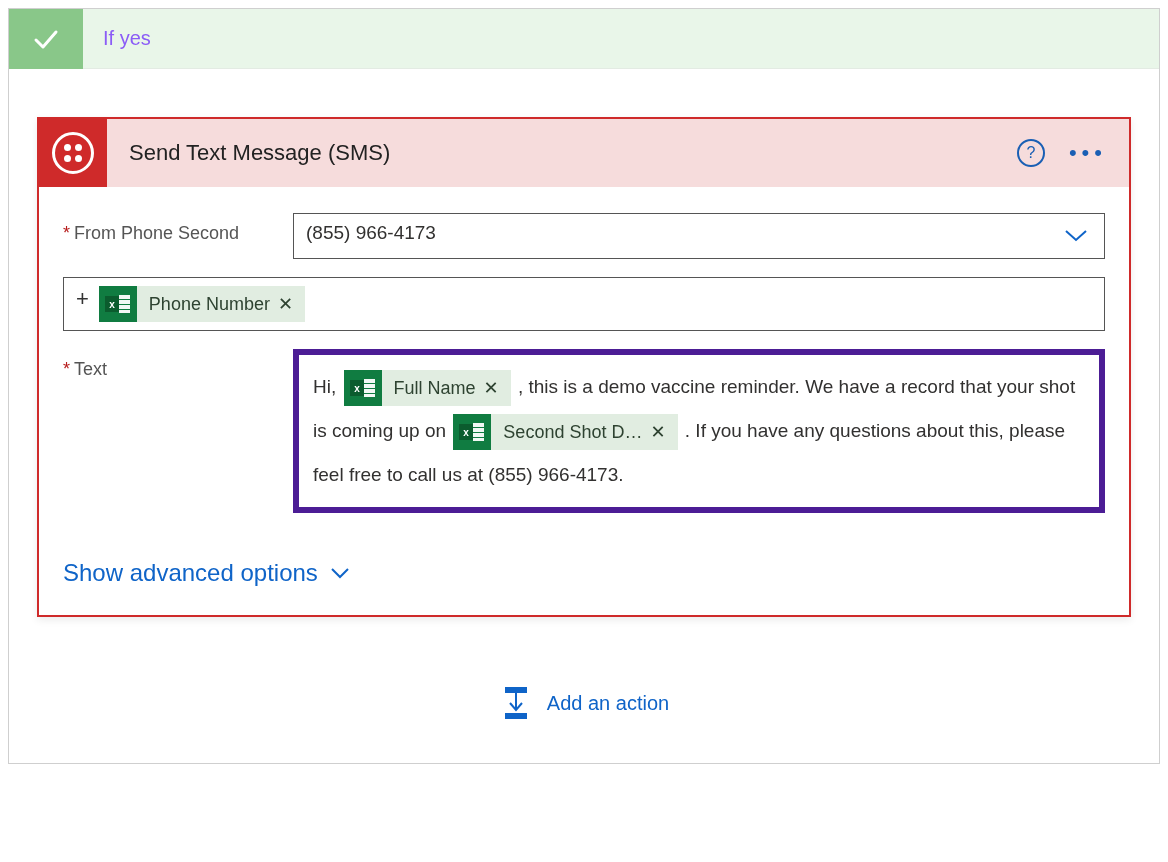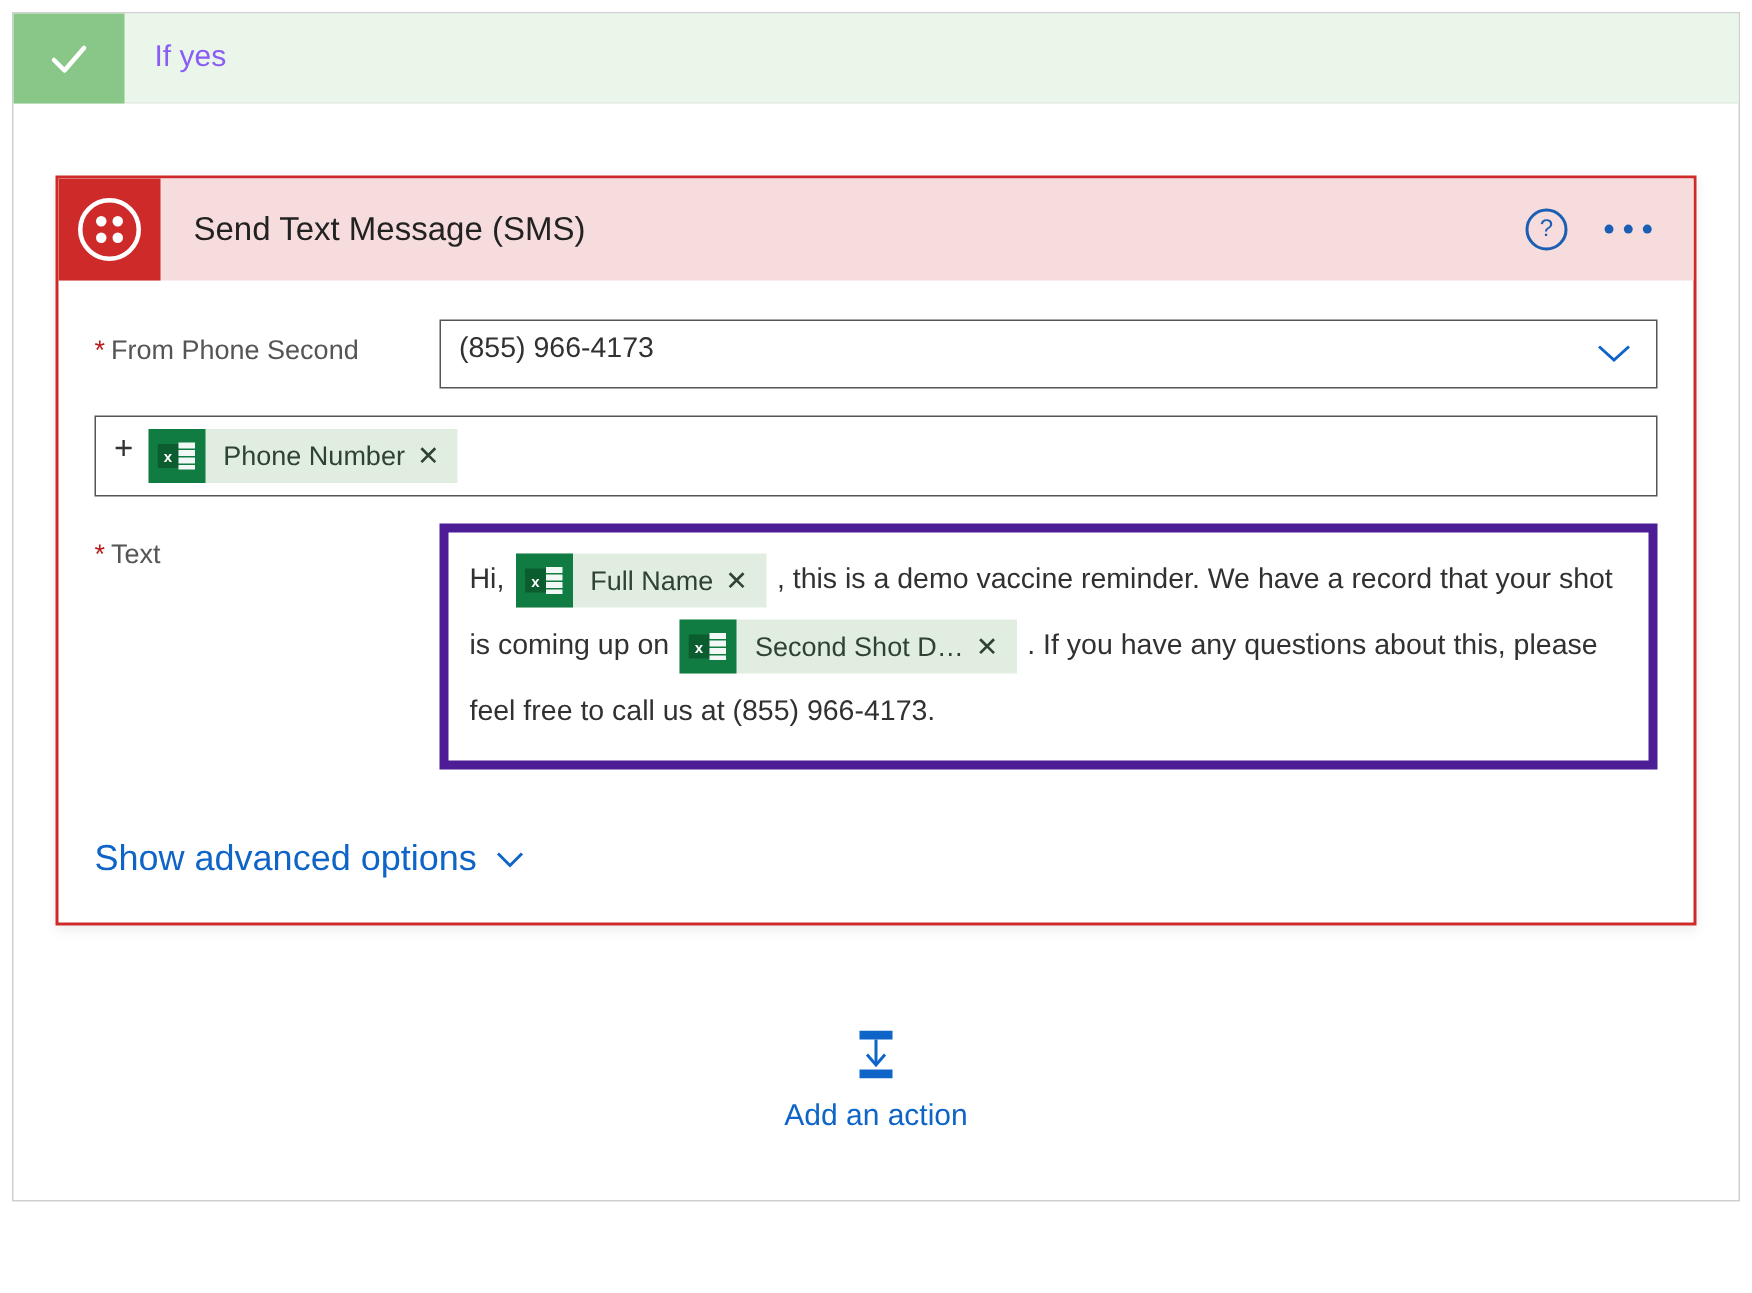--- a/index.html
+++ b/index.html
@@ -206,21 +206,20 @@
     }
     .add-action-area {
       display: flex;
       align-items: center;
       justify-content: center;
       padding: 70px 0 24px;
       gap: 14px;
       color: #0f64c8;
       font-size: 20px;
       cursor: pointer;
-      flex-direction: column;
     }
     .insert-icon {
       display: inline-flex;
       flex-direction: column;
       align-items: center;
     }
     svg { display: block; }
   </style>
 </head>
 <body>

